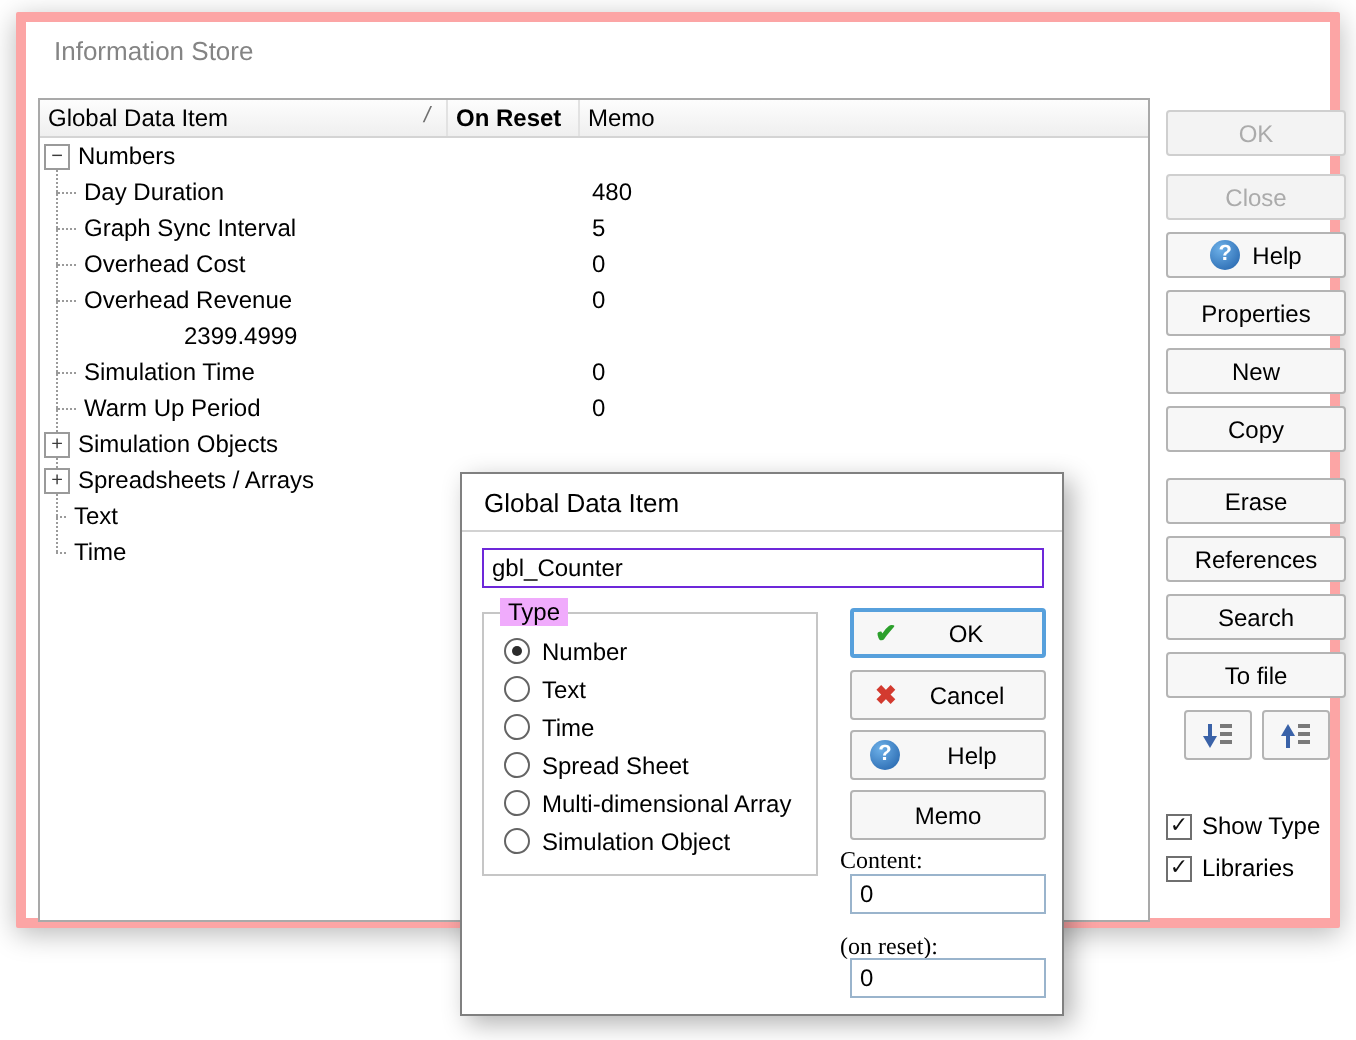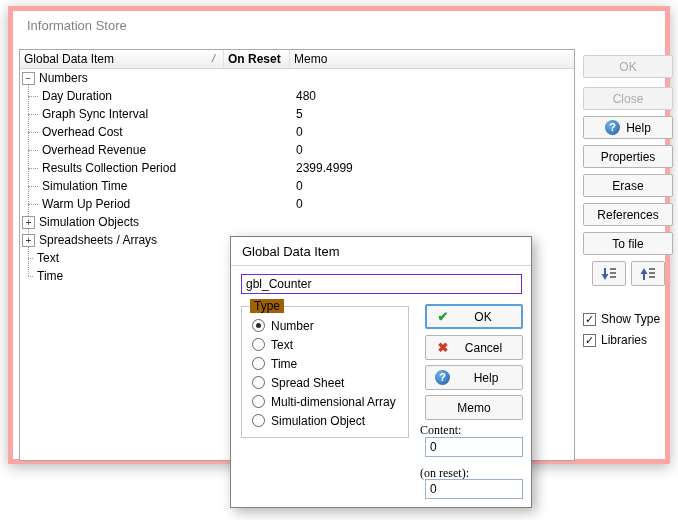--- a/index.html
+++ b/index.html
@@ -79,21 +79,21 @@
     position:absolute; left:230px; top:236px; width:302px; height:272px; z-index:10;
     background:#fff; border:1px solid #808080; box-shadow:4px 4px 12px rgba(0,0,0,.3);
   }
   .dlg-title { position:absolute; left:11px; top:7px; font-size:13px; }
   .dlg-sep { position:absolute; left:0; top:28px; width:100%; border-top:1px solid #d2d2d2; }
   .name-input {
     position:absolute; left:10px; top:37px; width:281px; height:20px;
     border:1px solid #6d28d9; padding:0 4px; font:12px "Liberation Sans", sans-serif;
   }
   .groupbox { position:absolute; left:10px; top:69px; width:168px; height:132px; border:1px solid #c6c6c6; }
-  .group-label { position:absolute; left:8px; top:-8px; background:#a16207; padding:0 4px; }
+  .group-label { position:absolute; left:8px; top:-8px; background:#f0abfc; padding:0 4px; }
   .ginner { padding-top:9px; }
   .radio-row { display:flex; align-items:center; height:19px; margin-left:10px; }
   .radio {
     width:13px; height:13px; border:1px solid #646464; border-radius:50%; margin-right:6px;
     flex:none; position:relative; background:#fff;
   }
   .radio.sel::after {
     content:""; position:absolute; left:3px; top:3px; width:5px; height:5px;
     border-radius:50%; background:#2b2b2b;
   }
@@ -187,24 +187,20 @@
         <div class="cell c1">
           <span class="hstub"></span>
           <span class="lbl">Overhead Revenue</span>
         </div>
         <div class="cell c2"></div>
         <div class="cell c3">0</div>
         <div class="cell c4"></div>
       </div>
 
       <div class="trow">
-        <div class="cell c1">
-          <span class="hstub"></span>
-          <span class="lbl">Results Collection Period</span>
-        </div>
         <div class="cell c2"></div>
         <div class="cell c3">2399.4999</div>
         <div class="cell c4"></div>
       </div>
 
       <div class="trow">
         <div class="cell c1">
           <span class="hstub"></span>
           <span class="lbl">Simulation Time</span>
         </div>
@@ -266,22 +262,25 @@
   </div>
 
   <div class="sidebar">
     <button class="btn mb9" disabled="">OK</button>
     <button class="btn" disabled="">Close</button>
     <button class="btn">
       <span class="qicon">?</span>
       <span>Help</span>
     </button>
     <button class="btn">Properties</button>
+    <button class="btn">New</button>
+    <button class="btn mb13">Copy</button>
     <button class="btn">Erase</button>
     <button class="btn">References</button>
+    <button class="btn">Search</button>
     <button class="btn">To file</button>
 
     <div class="iconrow">
       <button class="iconbtn">
         <svg width="16" height="14" viewBox="0 0 16 14">
           <line x1="4" y1="1" x2="4" y2="8" stroke="#3a62a8" stroke-width="2"></line>
           <polygon points="0.5,7 7.5,7 4,13" fill="#3a62a8"></polygon>
           <rect x="9" y="1" width="6" height="2" fill="#7a7a7a"></rect>
           <rect x="9" y="5" width="6" height="2" fill="#7a7a7a"></rect>
           <rect x="9" y="9" width="6" height="2" fill="#7a7a7a"></rect>

